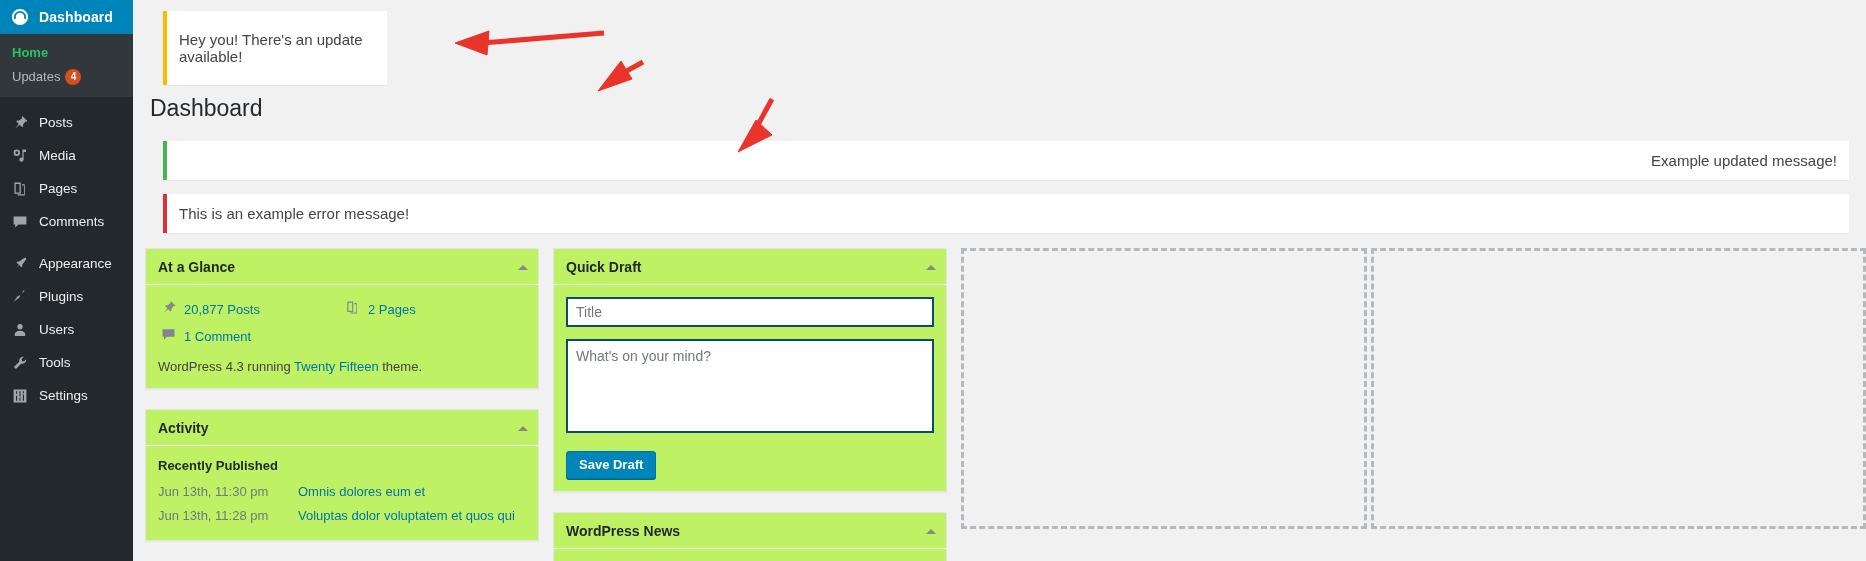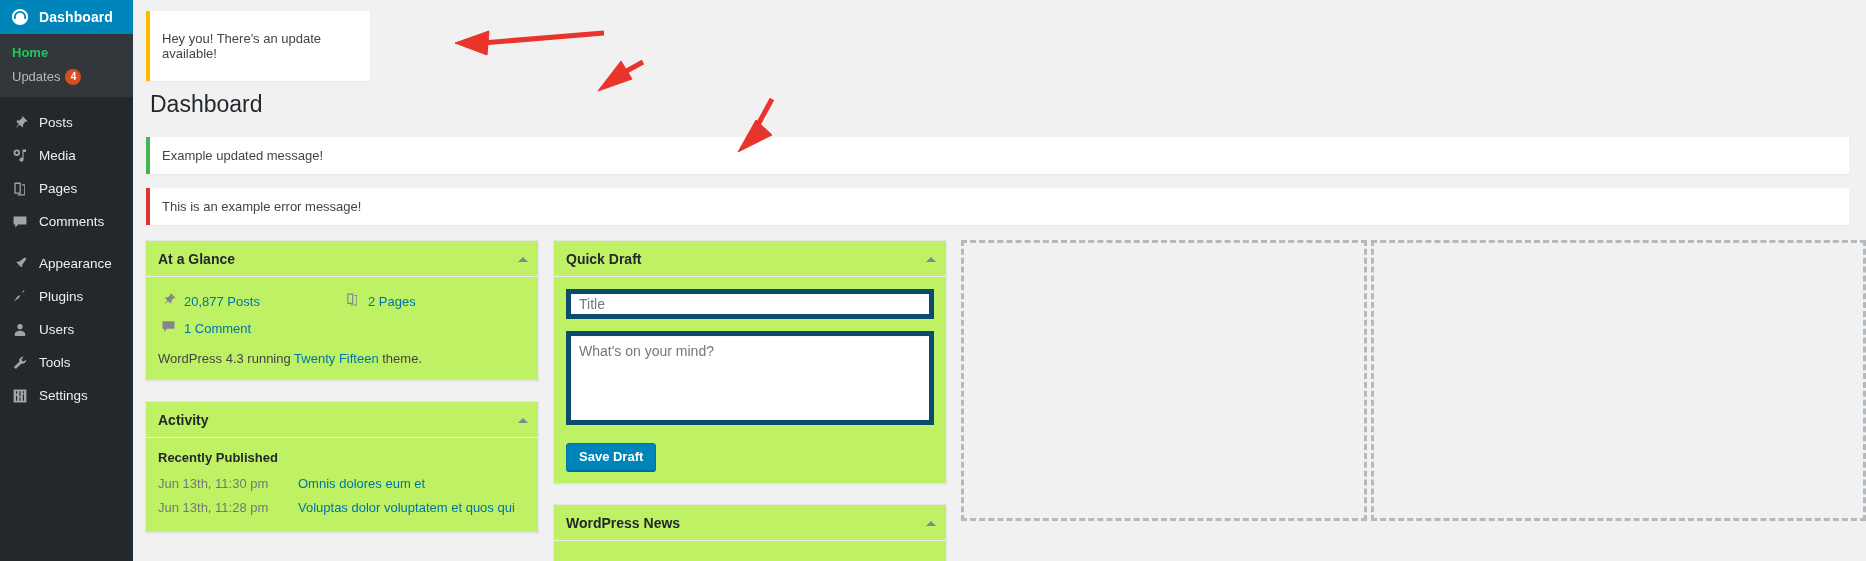--- a/index.html
+++ b/index.html
@@ -113,31 +113,31 @@
     position: absolute;
     left: 133px; top: 0;
     right: 0; bottom: 0;
     background: #f1f1f1;
   }
 
   .notice {
     background: #fff;
     border-left: 4px solid #ffb900;
     padding: 12px 12px;
-    margin: 14px 0 0 13px;
-    font-size: 13px;
+    margin: 14px 0 0 30px;
+    font-size: 15px;
     color: #444;
     box-shadow: 0 1px 1px rgba(0,0,0,.04);
   }
   .notice.small {
     width: 224px;
     padding: 20px 12px;
     margin-top: 11px;
   }
-  .notice.updated  { border-left-color: #46b450; }
+  .notice.updated  { border-left-color: #46b450; text-align: right; }
   .notice.error    { border-left-color: #dc3232; }
   .notice.wide {
     margin-right: 17px;
     padding: 11px 12px;
   }
 
   h1.page-title {
     font-size: 23px;
     font-weight: 400;
     color: #23282d;
@@ -240,21 +240,21 @@
   .act-time {
     color: #72777c;
     width: 140px;
     flex: 0 0 140px;
   }
   .act-link { color: #0073aa; text-decoration: none; }
 
   
   .qd-input, .qd-area {
     width: 100%;
-    border: 5px solid #0c4a6e;
+    border: 2px solid #0c4a6e;
     background: #fff;
     padding: 6px 8px;
     font-size: 14px;
     font-family: "Liberation Sans", sans-serif;
     color: #32373c;
     box-shadow: inset 0 1px 2px rgba(0,0,0,.04);
     outline: none;
   }
   .qd-input::placeholder, .qd-area::placeholder { color: #72777c; }
   .qd-input { height: 30px; margin-bottom: 12px; }

